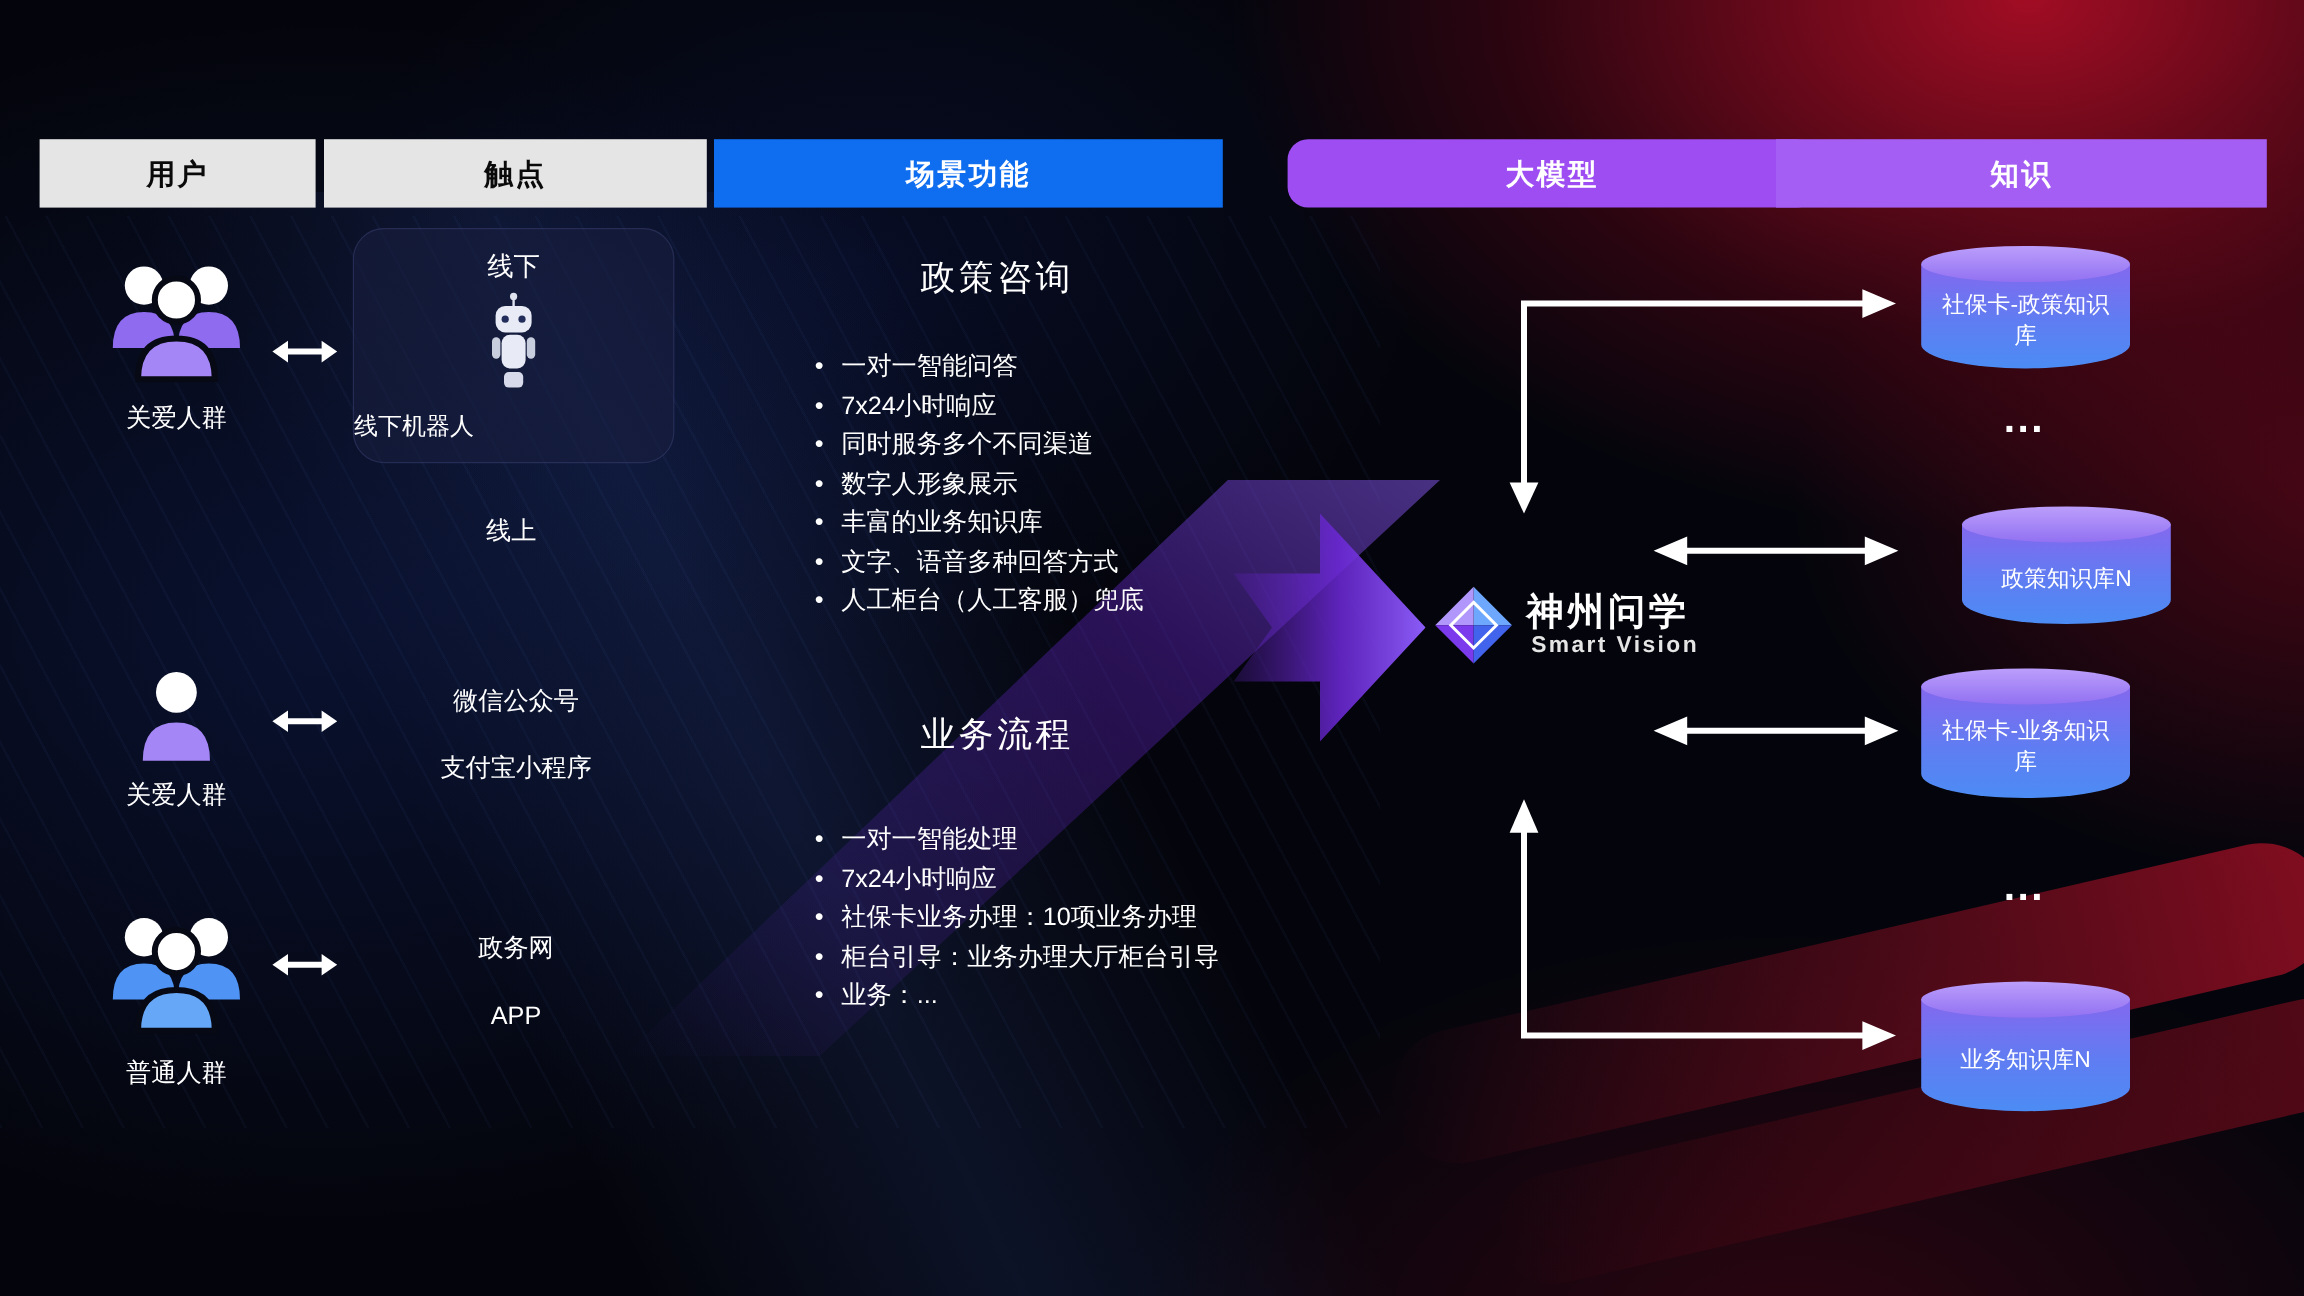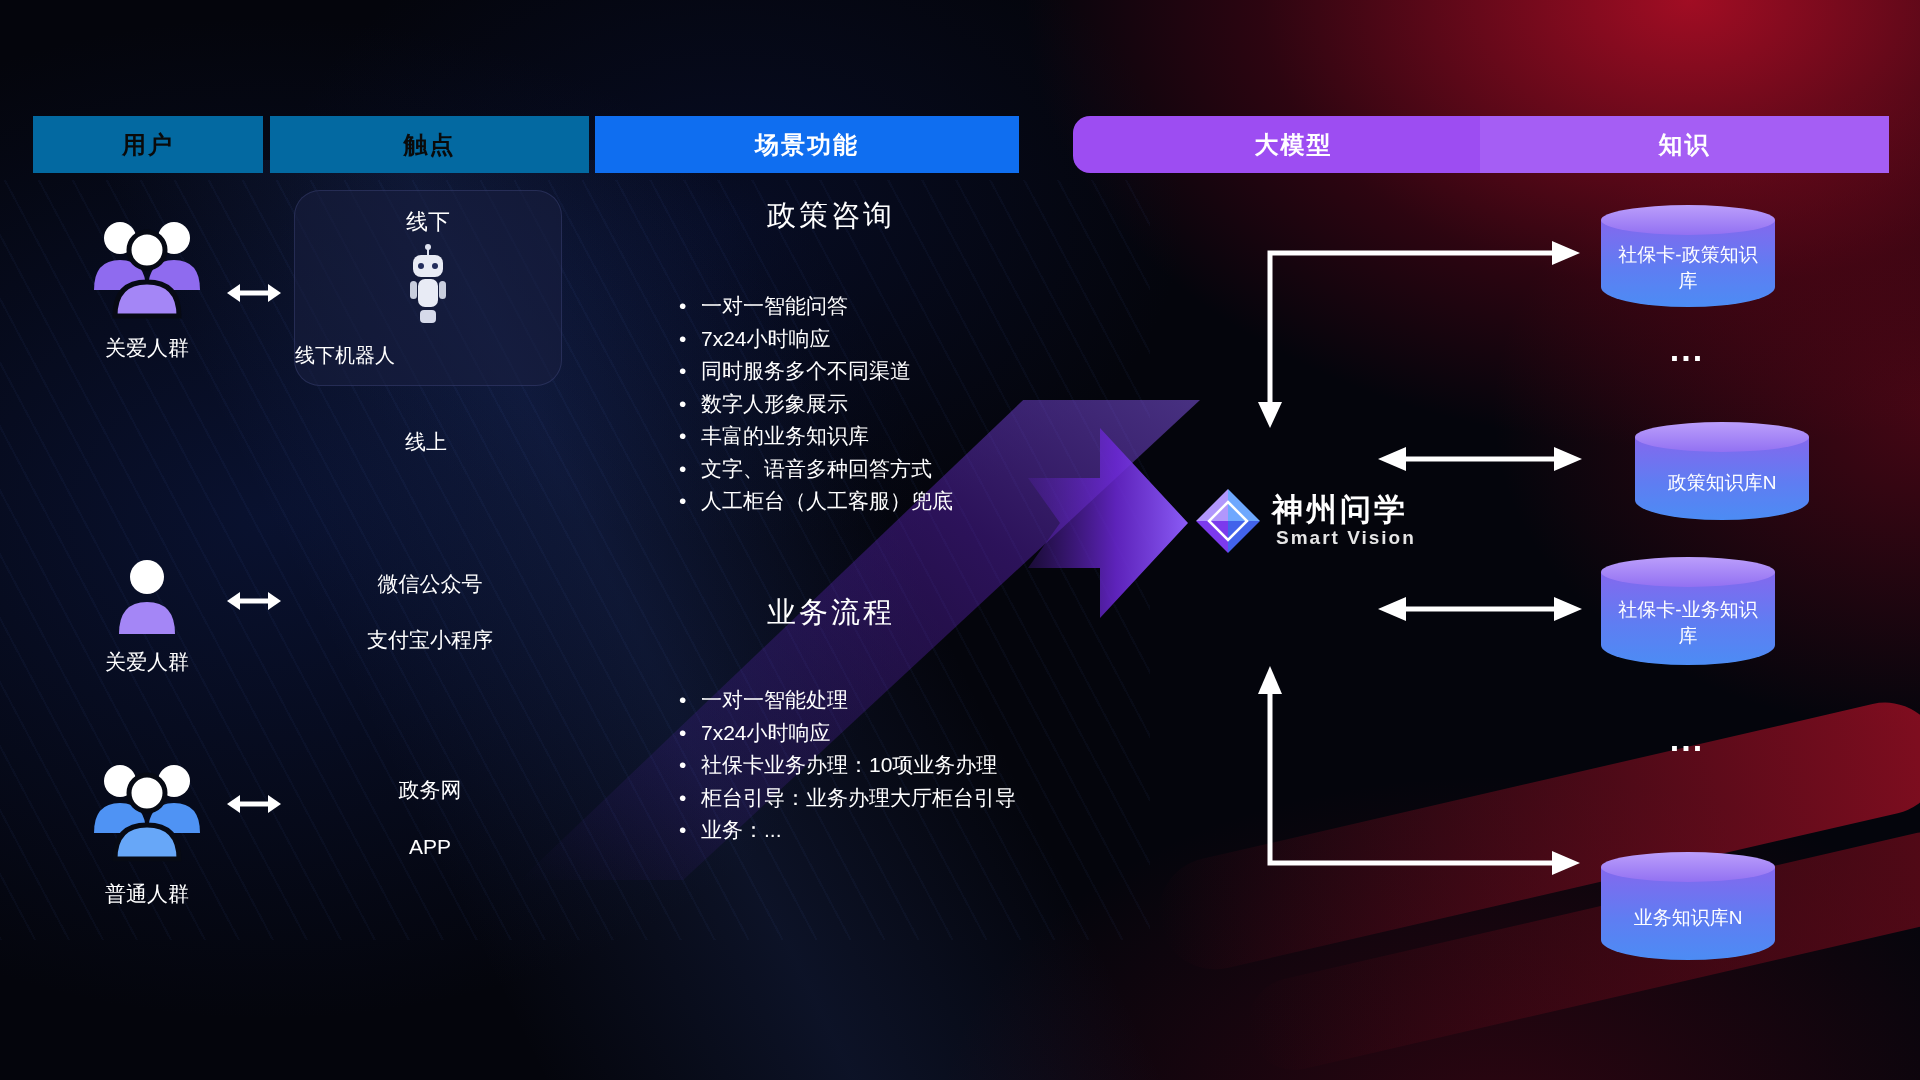--- a/index.html
+++ b/index.html
@@ -26,21 +26,21 @@
   .swoosh1 { left:1150px; top:780px; width:800px; height:112px; border-radius:80px;
       transform:rotate(-13deg);
       background:linear-gradient(90deg, rgba(120,10,25,0), rgba(170,16,38,.75)); }
   .swoosh2 { left:1240px; top:905px; width:740px; height:92px; border-radius:70px;
       transform:rotate(-13deg);
       background:linear-gradient(90deg, rgba(120,10,25,0), rgba(140,12,30,.6)); }
 
   
   .hdr { position:absolute; top:116px; height:57px; display:flex; align-items:center; justify-content:center;
       font-size:24px; font-weight:bold; letter-spacing:2px; }
-  .hdr-white { background:#0369a1; color:#0a0a0a;font-family:Liberation Serif, serif; }
+  .hdr-white { background:#e5e5e5; color:#0a0a0a;font-family:Liberation Serif, serif; }
   .hdr-blue  { background:#0f6ef0; color:#fff; }
   .hdr-purple{ background:#9d4df2; color:#fff; }
   .hdr-purple2{ background:#a55ef4; color:#fff; }
 
   
   .lbl { position:absolute; color:#fff; text-align:center; white-space:nowrap; }
 
   
   .offline-card { position:absolute; left:294px; top:190px; width:268px; height:196px;
       background:rgba(26,31,64,.55); border:1px solid rgba(95,105,170,.25); border-radius:26px; }
@@ -160,21 +160,21 @@
 
   <svg class="abs" style="left:226px;top:793px;" width="56" height="22" viewBox="0 0 56 22">
     <line x1="13" y1="11" x2="43" y2="11" stroke="#fff" stroke-width="5"></line>
     <polygon points="14,2 14,20 1,11" fill="#fff"></polygon>
     <polygon points="42,2 42,20 55,11" fill="#fff"></polygon>
   </svg>
 
   <div class="lbl" style="left:330px;top:776px;width:200px;font-size:21px;">政务网</div>
   <div class="lbl" style="left:330px;top:835px;width:200px;font-size:21px;">APP</div>
 
-  <div class="scn-title" style="top:196px;">政策咨询</div>
+  <div class="scn-title" style="top:212px;">政策咨询</div>
   <ul class="bullets" style="top:290px;">
     <li>一对一智能问答</li>
     <li>7x24小时响应</li>
     <li>同时服务多个不同渠道</li>
     <li>数字人形象展示</li>
     <li>丰富的业务知识库</li>
     <li>文字、语音多种回答方式</li>
     <li>人工柜台（人工客服）兜底</li>
   </ul>
 
@@ -215,21 +215,21 @@
   <div class="dots" style="left:1637px;top:330px;width:100px;text-align:center;">...</div>
   <div class="cyl" style="left:1601px;top:422px;height:98px;margin-left:34px;">
     <div class="cyl-top"></div>
     <div class="cyl-body">政策知识库N</div>
   </div>
   <div class="cyl" style="left:1601px;top:557px;height:108px;">
     <div class="cyl-top"></div>
     <div class="cyl-body">社保卡-业务知识库</div>
   </div>
   <div class="dots" style="left:1637px;top:720px;width:100px;text-align:center;">...</div>
-  <div class="cyl" style="left:1601px;top:852px;height:108px;">
+  <div class="cyl" style="left:1601px;top:818px;height:108px;">
     <div class="cyl-top"></div>
     <div class="cyl-body">业务知识库N</div>
   </div>
 
   <svg class="abs" style="left:0;top:0;pointer-events:none;" width="1920" height="1080" viewBox="0 0 1920 1080">
     <g stroke="#ffffff" stroke-width="5" fill="none">
       <polyline points="1270,406 1270,253 1556,253"></polyline>
       <line x1="1400" y1="459" x2="1560" y2="459"></line>
       <line x1="1400" y1="609" x2="1560" y2="609"></line>
       <polyline points="1270,690 1270,863 1556,863"></polyline>

